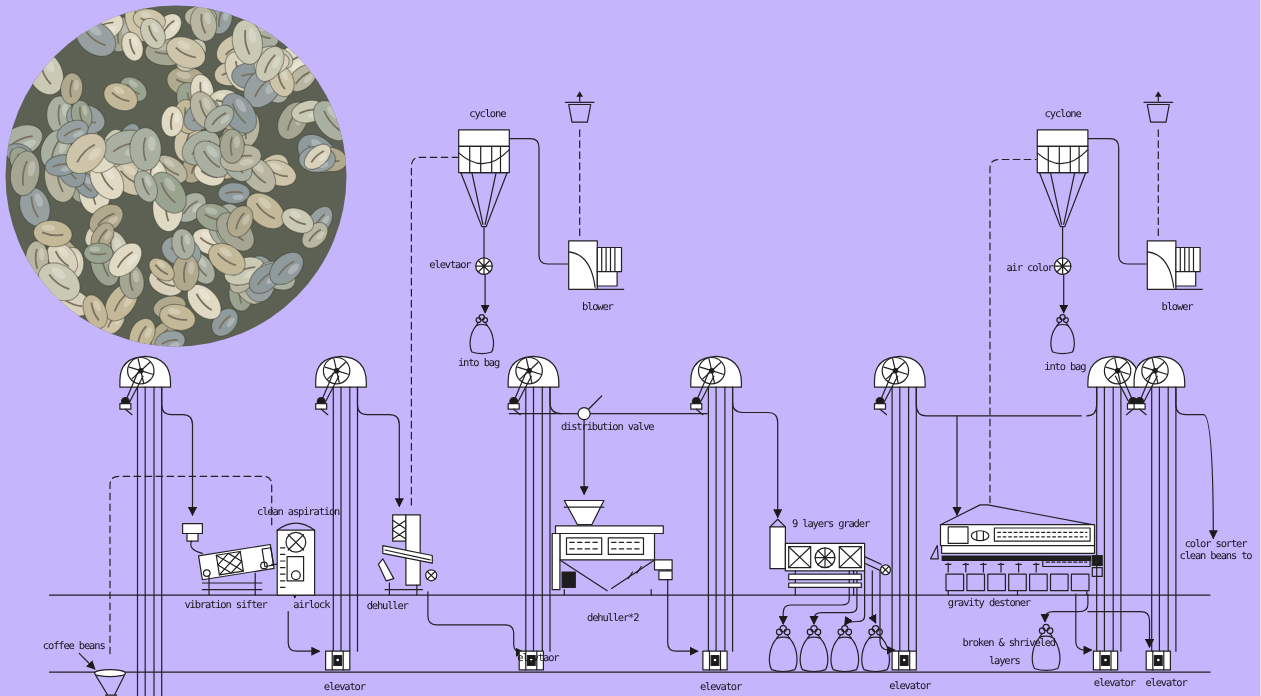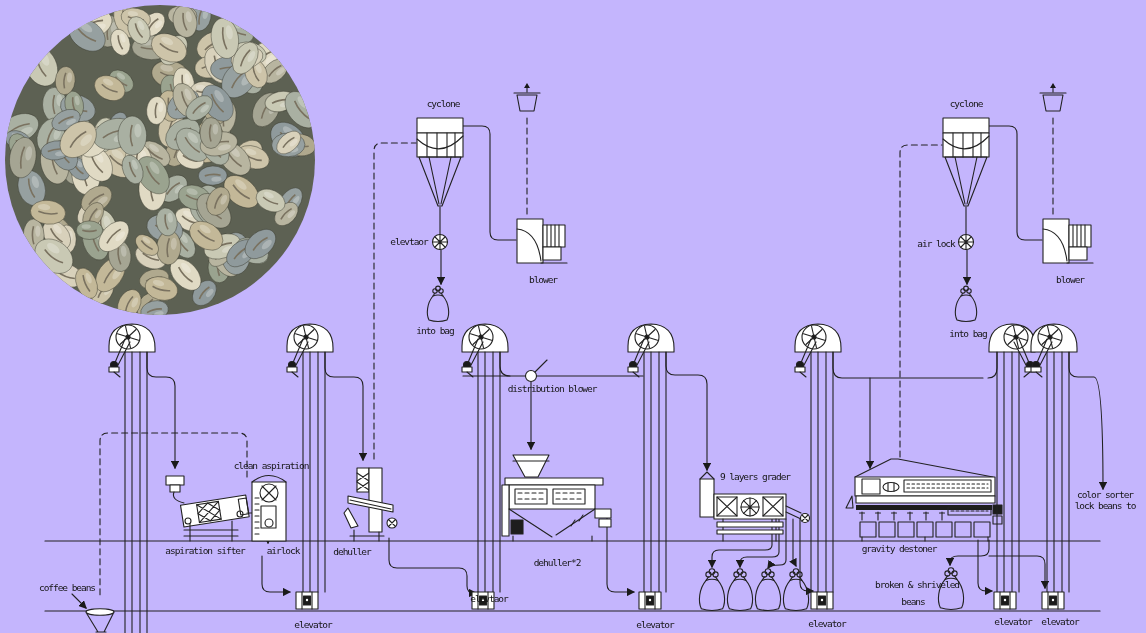--- a/index.html
+++ b/index.html
@@ -1195,35 +1195,35 @@
           <use href="#bagproto"></use>
         </g>
       </g>
   </svg>
 
   <div class="lbl" style="left:443px;top:104px">cyclone</div>
   <div class="lbl" style="left:409px;top:242px">elevtaor</div>
   <div class="lbl" style="left:543px;top:280px">blower</div>
   <div class="lbl" style="left:435px;top:331px">into bag</div>
   <div class="lbl" style="left:966px;top:104px">cyclone</div>
-  <div class="lbl" style="left:936px;top:244px">air lock</div>
+  <div class="lbl" style="left:936px;top:244px">air color</div>
   <div class="lbl" style="left:1070px;top:280px">blower</div>
   <div class="lbl" style="left:968px;top:334px">into bag</div>
   <div class="lbl" style="left:67px;top:588px">coffee beans</div>
-  <div class="lbl" style="left:205px;top:551px">aspiration sifter</div>
+  <div class="lbl" style="left:205px;top:551px">vibration sifter</div>
   <div class="lbl" style="left:271px;top:466px">clean aspiration</div>
   <div class="lbl" style="left:283px;top:551px">airlock</div>
   <div class="lbl" style="left:352px;top:552px">dehuller</div>
-  <div class="lbl" style="left:552px;top:389px">distribution blower</div>
+  <div class="lbl" style="left:552px;top:389px">distribution valve</div>
   <div class="lbl" style="left:557px;top:563px">dehuller*2</div>
   <div class="lbl" style="left:755px;top:477px">9 layers grader</div>
   <div class="lbl" style="left:899px;top:549px">gravity destoner</div>
   <div class="lbl" style="left:917px;top:585px">broken &amp; shriveled</div>
-  <div class="lbl" style="left:913px;top:602px">beans</div>
-  <div class="lbl" style="left:1105px;top:506px">lock beans to</div>
+  <div class="lbl" style="left:913px;top:602px">layers</div>
+  <div class="lbl" style="left:1105px;top:506px">clean beans to</div>
   <div class="lbl" style="left:1105px;top:495px">color sorter</div>
   <div class="lbl" style="left:313px;top:625px">elevator</div>
   <div class="lbl" style="left:489px;top:599px">elevtaor</div>
   <div class="lbl" style="left:655px;top:625px">elevator</div>
   <div class="lbl" style="left:827px;top:624px">elevator</div>
   <div class="lbl" style="left:1013px;top:622px">elevator</div>
   <div class="lbl" style="left:1060px;top:622px">elevator</div>
 </div>
 
 </body></html>

